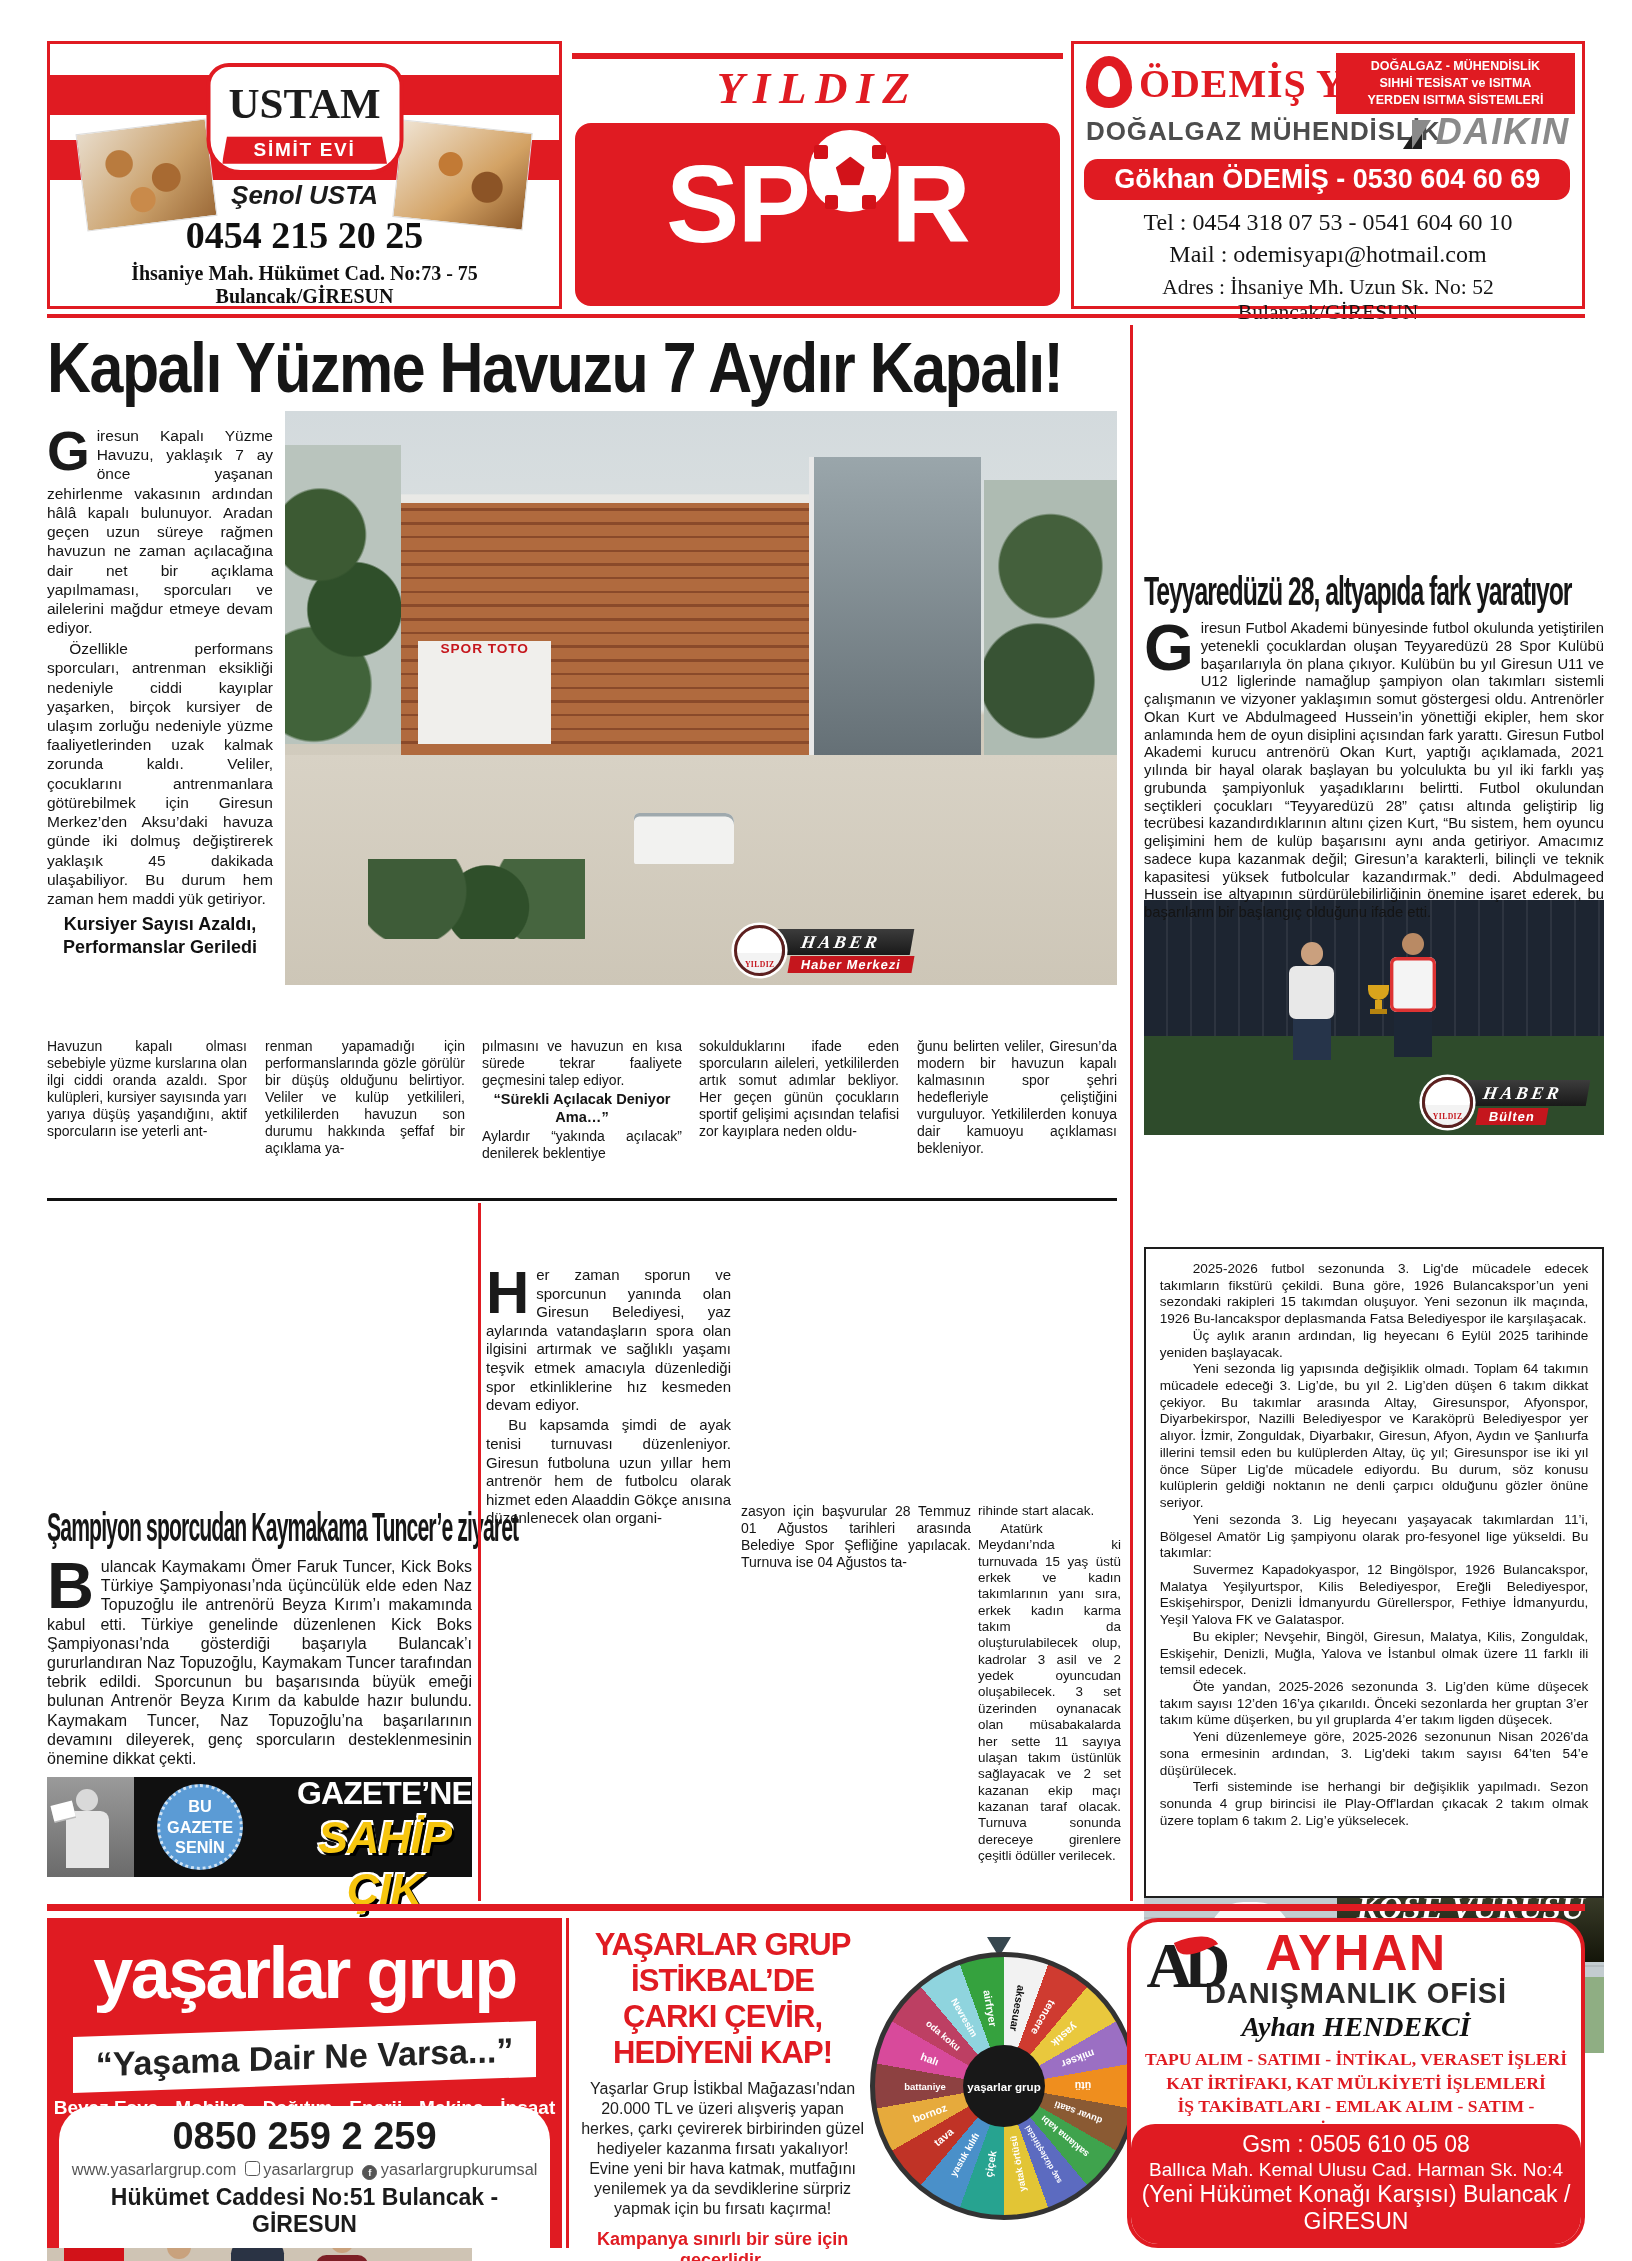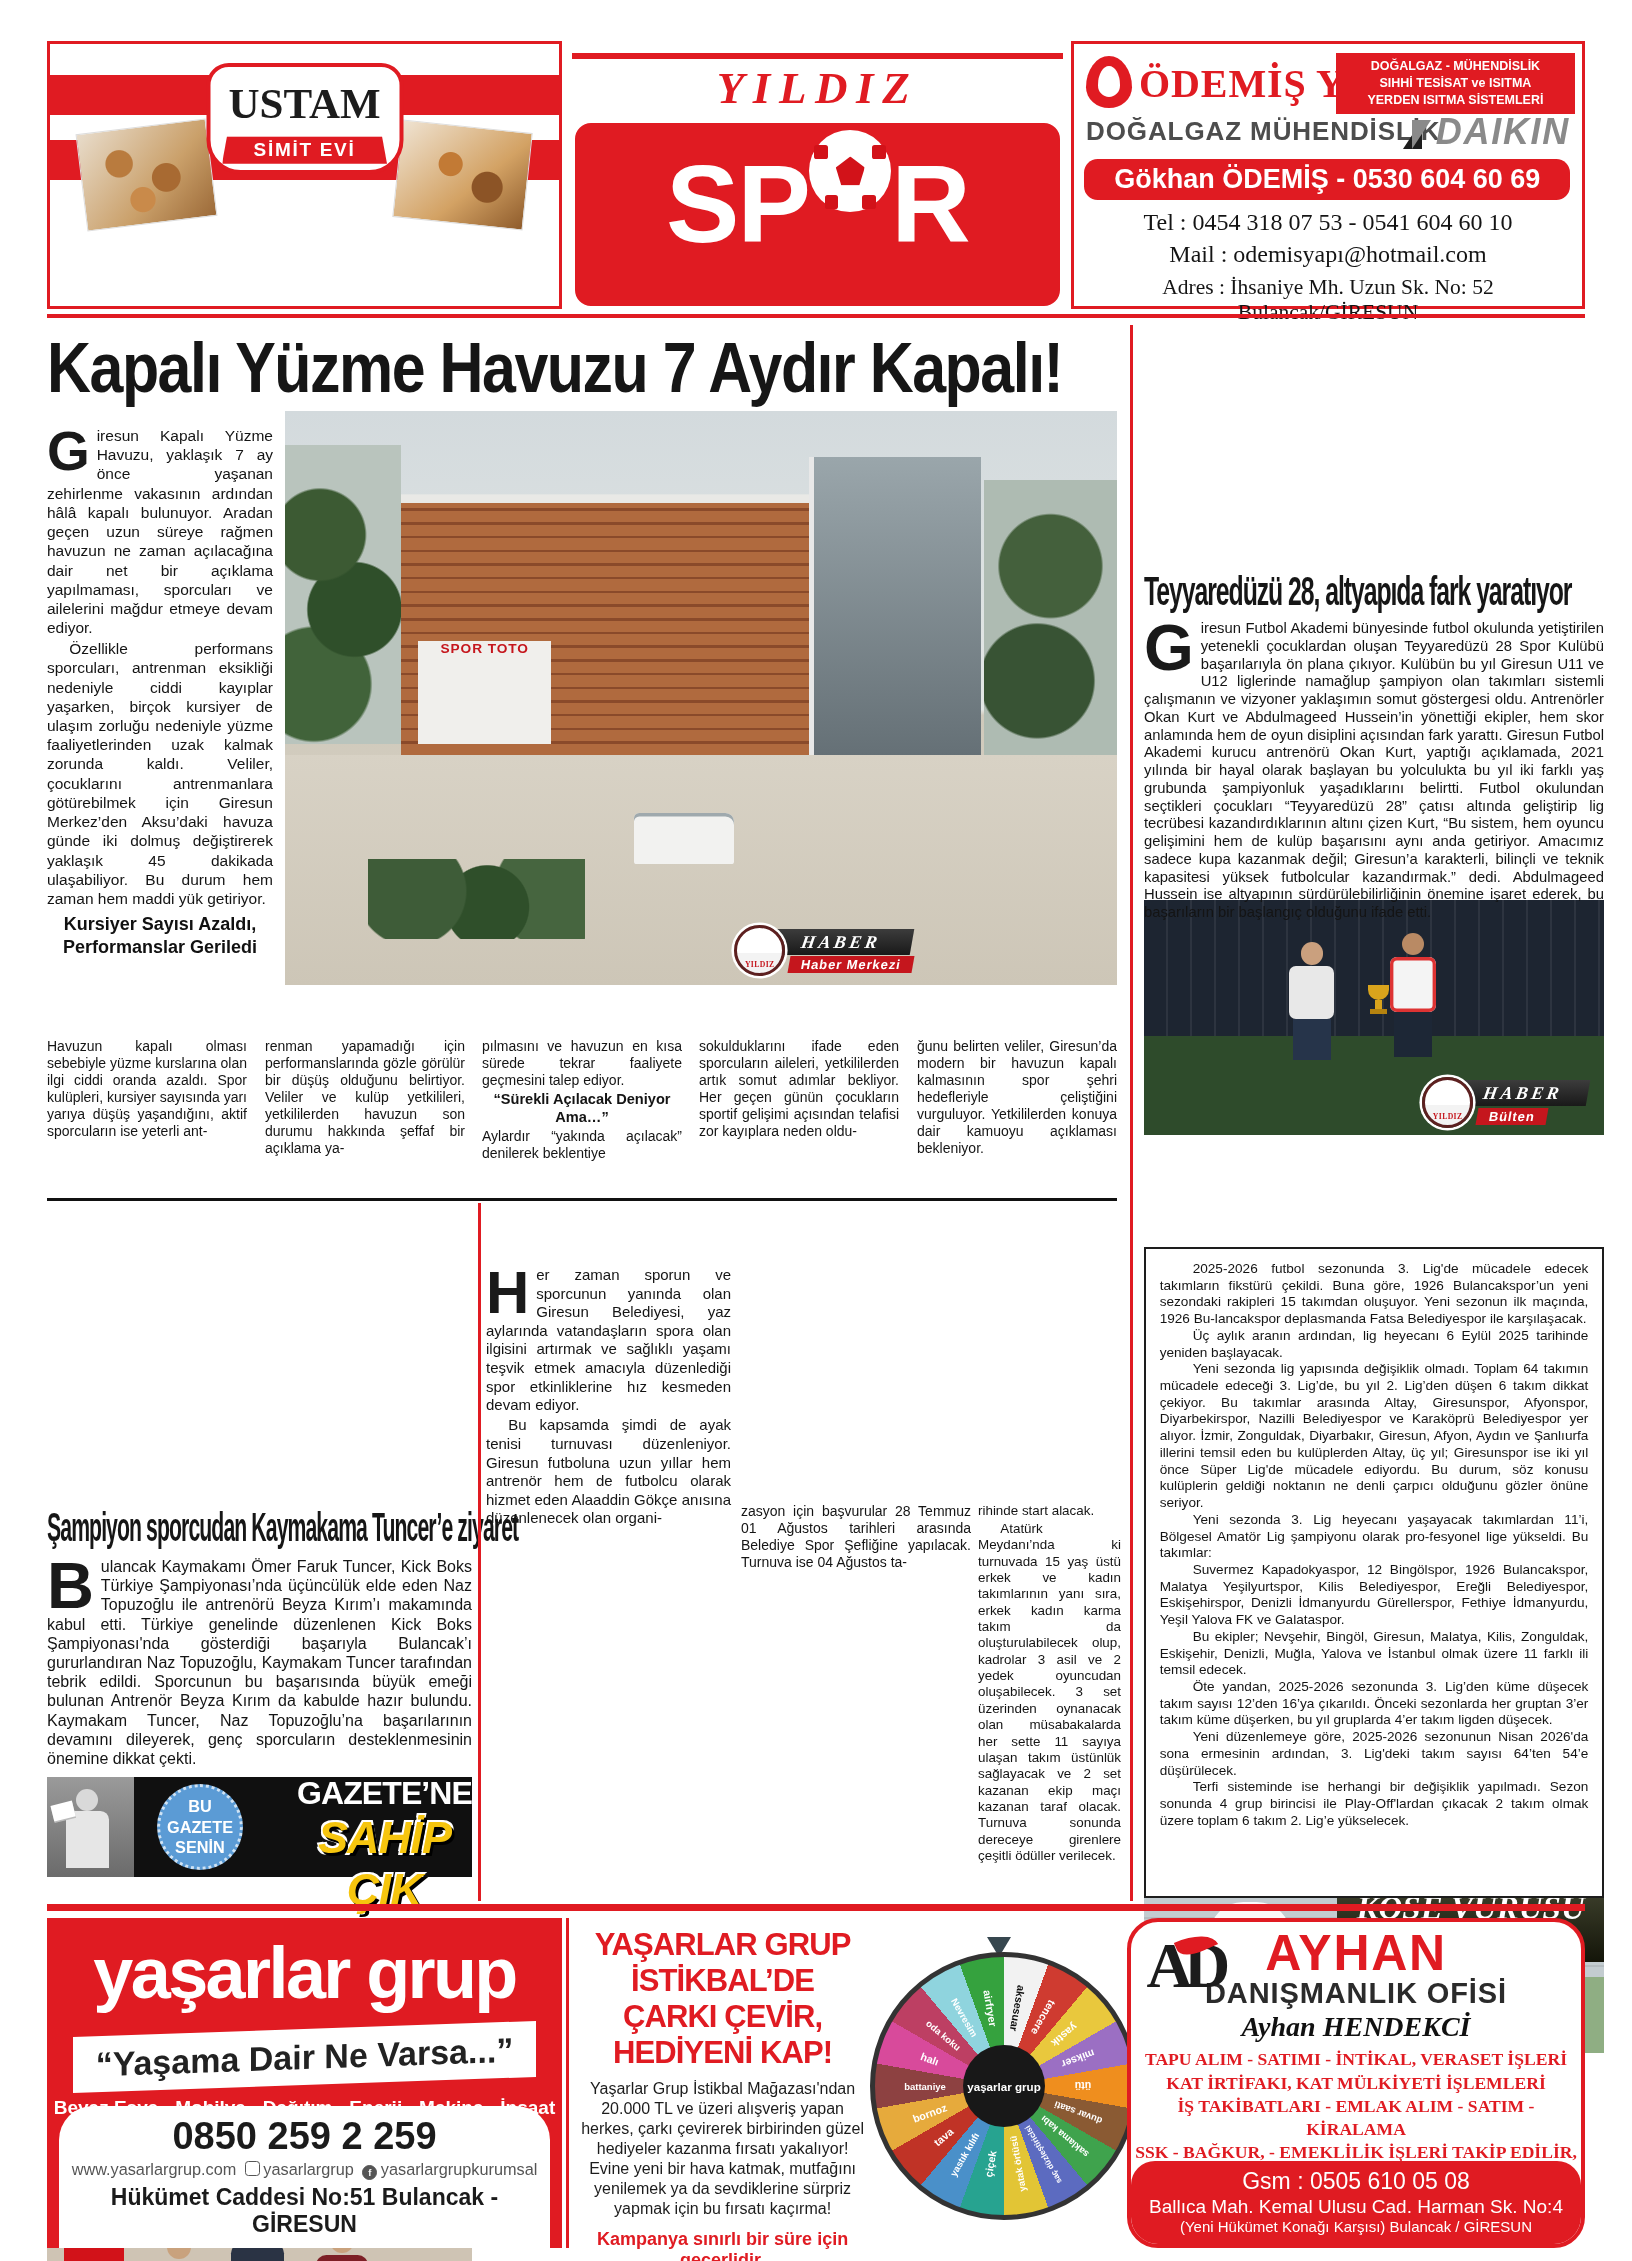--- a/index.html
+++ b/index.html
@@ -64,20 +64,25 @@
 <div id="page">
 
   <div class="abs adbox" style="left:47px;top:41px;width:515px;height:268px;">
     <div class="stripe" style="top:31px;height:40px;"></div>
     <div class="stripe" style="top:96px;height:40px;"></div>
     <div class="simitphoto" style="left:31px;top:82px;transform:rotate(-7deg);"></div>
     <div class="simitphoto" style="right:31px;top:82px;transform:rotate(6deg);background:radial-gradient(circle at 40% 40%,#c27a35 12%,transparent 13%),radial-gradient(circle at 70% 60%,#8c5426 14%,transparent 15%),linear-gradient(135deg,#efe3d2,#d3a264 60%,#8f5c2c);"></div>
     <div class="shield" style="top:19px;width:189px;height:103px;">
       <div class="serif" style="font-size:43px;font-weight:900;color:#1c1c1c;margin-top:12px;">USTAM</div>
       <div class="ribbon" style="margin:3.4px 12px 0 12px;font-size:19px;padding:2.6px 0;transform:translateY(5.2px);clip-path:polygon(3% 0,97% 0,100% 100%,0 100%);">SİMİT EVİ</div>
+    </div>
+    <div class="abs" style="left:0;right:0;top:136px;text-align:center;">
+      <div style="font-style:italic;font-weight:800;font-size:26px;color:#1b1b1b;">Şenol USTA</div>
+      <div class="serif" style="font-weight:900;font-size:38px;color:#101010;margin-top:1.7px;">0454 215 20 25</div>
+      <div class="serif" style="font-weight:700;font-size:20px;color:#101010;margin-top:5.2px;">İhsaniye Mah. Hükümet Cad. No:73 - 75 Bulancak/GİRESUN</div>
     </div>
   </div>
 
   <div class="abs" style="left:572px;top:41px;width:491px;height:268px;">
     <div class="abs redbg" style="left:0;top:12px;width:491px;height:6px;"></div>
     <div class="abs serif" style="left:0;top:20.6px;width:491px;text-align:center;font-style:italic;font-weight:900;font-size:45px;letter-spacing:8.6px;color:#e01b22;">YILDIZ</div>
     <div class="abs redbg" style="left:0;top:79px;width:491px;height:189px;border-radius:19px;border:3.4px solid #fff;box-sizing:border-box;">
       <div style="text-align:center;margin-top:6.9px;">
         <span style="font-weight:900;font-size:110px;color:#fff;letter-spacing:-1.7px;vertical-align:middle;">SP</span><span class="ball"><span class="pent"></span><span class="spot" style="left:5.2px;top:15.5px;"></span><span class="spot" style="right:5.2px;top:15.5px;"></span><span class="spot" style="left:15.5px;bottom:3.4px;"></span><span class="spot" style="right:15.5px;bottom:3.4px;"></span></span><span style="font-weight:900;font-size:110px;color:#fff;letter-spacing:-1.7px;vertical-align:middle;">R</span>
       </div>
@@ -351,18 +356,18 @@
       <div>TAPU ALIM - SATIMI - İNTİKAL, VERASET İŞLERİ</div>
       <div>KAT İRTİFAKI, KAT MÜLKİYETİ İŞLEMLERİ</div>
       <div>İŞ TAKİBATLARI - EMLAK ALIM - SATIM - KİRALAMA</div>
       <div>SSK - BAĞKUR, - EMEKLİLİK İŞLERİ TAKİP EDİLİR,</div>
       <div>SINIR ÖLÇÜMÜ, SINIR TESPİTİ</div>
       <div>(APLİKASYON) İŞ TAKİBİ YAPILIR.</div>
     </div>
     <div style="position:absolute;left:0;right:0;bottom:0;background:#e01b22;border-radius:24px 24px 0 0;text-align:center;padding:6.9px 0 8.6px;color:#fff;">
       <div style="font-weight:400;font-size:23px;">Gsm : 0505 610 05 08</div>
       <div style="font-size:19px;margin-top:1.7px;">Ballıca Mah. Kemal Ulusu Cad. Harman Sk. No:4</div>
-      <div style="font-size:15px;">(Yeni Hükümet Konağı Karşısı) Bulancak / GİRESUN</div>
+      <div style="font-size:23px;">(Yeni Hükümet Konağı Karşısı) Bulancak / GİRESUN</div>
     </div>
   </div>
 
 </div>
 
 
 </body></html>

